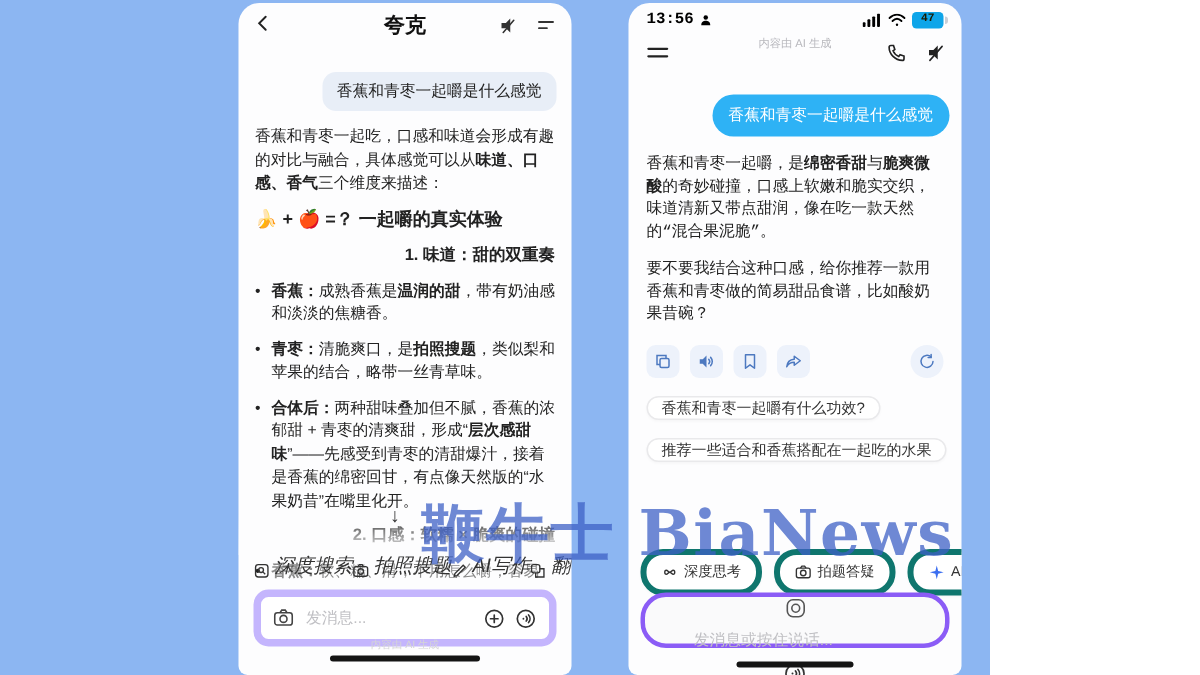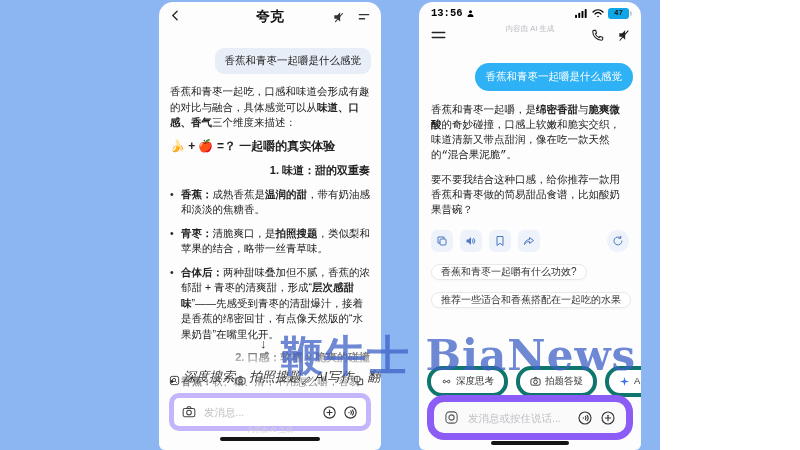--- a/index.html
+++ b/index.html
@@ -52,21 +52,21 @@
   .rp-bubble{background:#2eb2f5;color:#fff;font-size:10.5px;padding:7px 11px;border-radius:16px;}
   .rp-content{margin:12px 12px 0 12px;font-size:10.5px;line-height:15px;color:#222;font-family:Liberation Mono, monospace;}
   .rp-content p{margin:0 0 10px 0;}
   .action-row{display:flex;align-items:center;gap:7px;margin:12px 12px 0 12px;}
   .act-btn{width:22px;height:22px;border-radius:6px;background:#edf2fb;display:flex;align-items:center;justify-content:center;}
   .act-btn.round{border-radius:50%;margin-left:auto;}
   .sug-chip{display:inline-block;background:#fff;border:1px solid #e9e9eb;border-radius:8px;padding:0 9px;font-size:10px;color:#333;margin:12px 0 0 12px;box-shadow:0 1px 2px rgba(0,0,0,0.03);}
   .sug-wrap{display:flex;flex-direction:column;align-items:flex-start;}
   .rp-toolrow{position:absolute;left:8px;top:364px;display:flex;gap:8px;white-space:nowrap;}
   .rp-chip{display:flex;align-items:center;gap:4px;background:#fff;border:4px solid #0f766e;border-radius:15px;padding:5px 10px;font-size:9.5px;color:#333;box-shadow:0 1px 2px rgba(0,0,0,0.03);}
-  .rp-input{position:absolute;left:8px;right:8px;top:393px;height:31px;border:7px solid #8b5cf6;border-radius:17px;background:#fafafb;display:flex;align-items:center;padding:0 10px;gap:7px;}
+  .rp-input{position:absolute;left:8px;right:8px;top:393px;height:31px;border:3px solid #8b5cf6;border-radius:17px;background:#fafafb;display:flex;align-items:center;padding:0 10px;gap:7px;flex-direction:column;}
   .rp-home{position:absolute;top:439px;left:50%;transform:translateX(-50%);width:78px;height:4px;border-radius:2px;background:#141414;}
 
   .watermark{position:absolute;left:281px;top:328px;z-index:40;font-family:"DejaVu Serif","Liberation Serif",serif;font-weight:700;font-size:42px;color:rgba(62,96,198,0.75);white-space:nowrap;letter-spacing:1px;}
 
   svg{display:block;}
 </style>
 </head>
 <body>
 
 <div class="stage">

